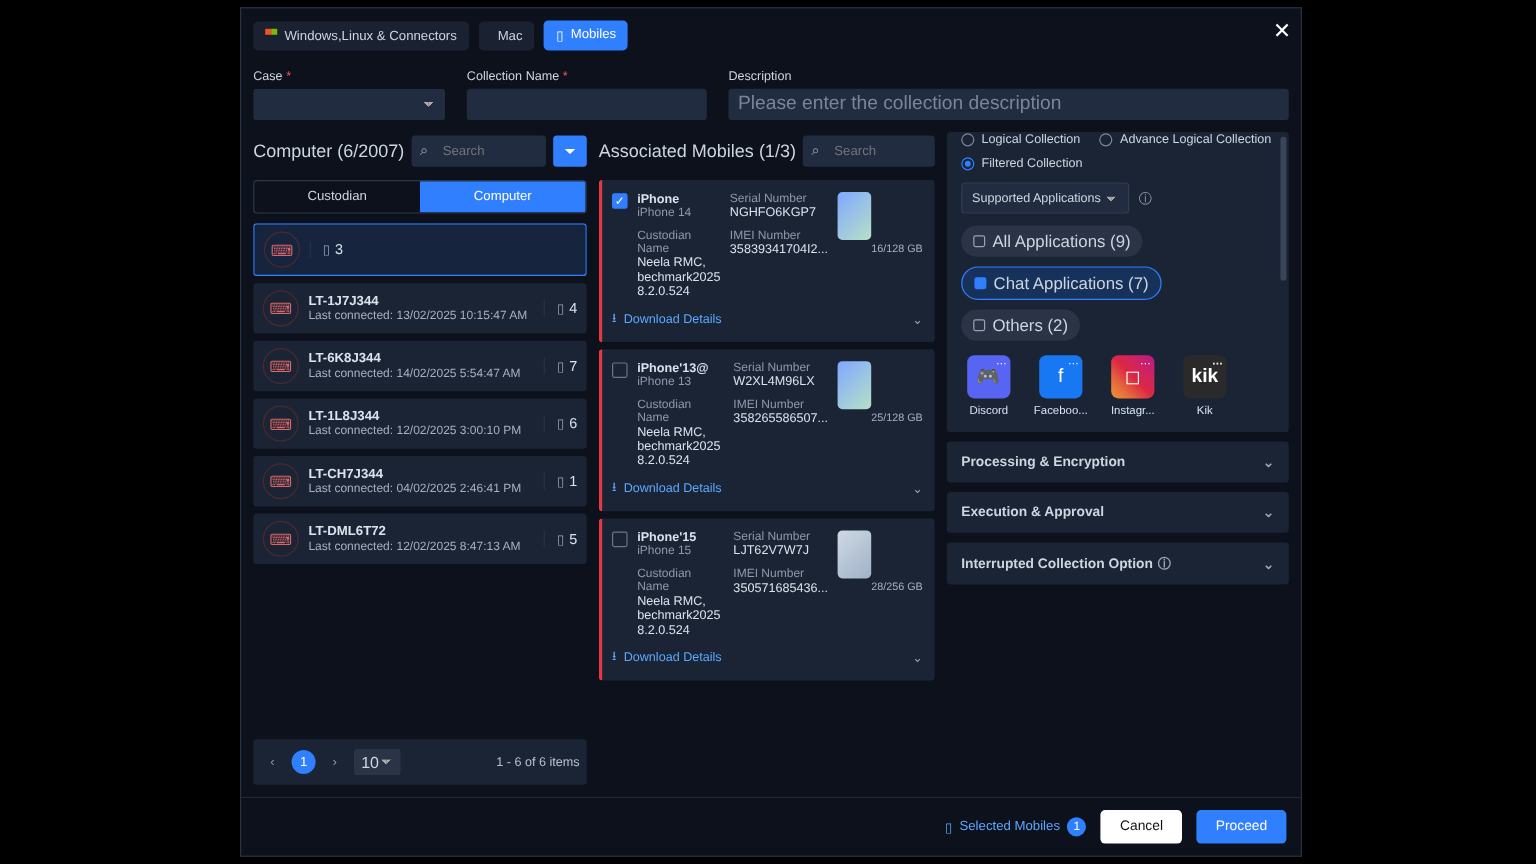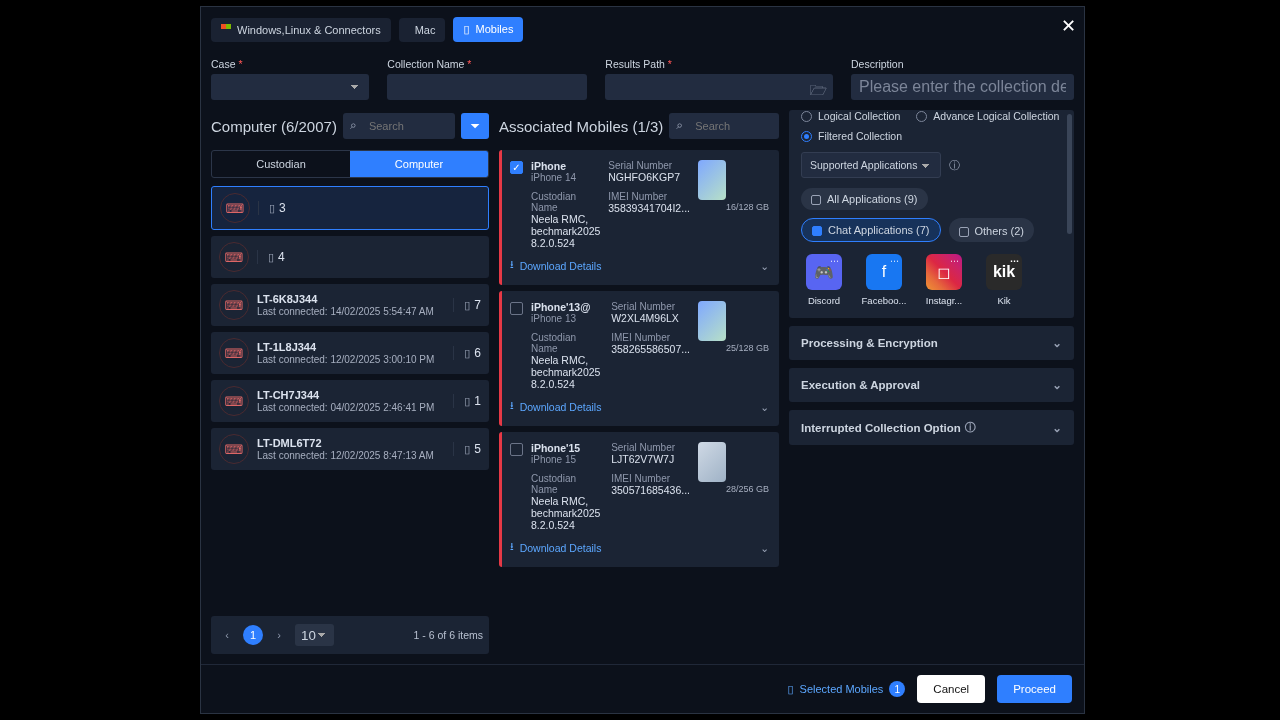--- a/index.html
+++ b/index.html
@@ -98,21 +98,21 @@
 .acc-b{padding:0 12px 12px}
 .radios{display:flex;flex-wrap:wrap;gap:8px 16px;margin-bottom:10px}
 .rad{display:flex;align-items:center;gap:6px;font-size:10.5px;cursor:pointer}
 .rad .dot{width:11px;height:11px;border-radius:50%;border:1.5px solid #7d869a;display:flex;align-items:center;justify-content:center}
 .rad.on .dot{border-color:var(--blue)}
 .rad.on .dot::after{content:"";width:5px;height:5px;border-radius:50%;background:var(--blue)}
 .sa-row{display:flex;align-items:center;gap:8px;margin-bottom:10px}
 .sa-sel{flex:0 0 138px;height:26px;background:#222c40;border:1px solid #333d52;border-radius:3px;color:var(--text);padding:0 22px 0 8px;font-size:10.5px;appearance:none;background-image:linear-gradient(45deg,transparent 50%,#aaa 50%),linear-gradient(135deg,#aaa 50%,transparent 50%);background-position:calc(100% - 14px) 11px,calc(100% - 10px) 11px;background-size:4px 4px,4px 4px;background-repeat:no-repeat}
 .info-i{color:#9aa3b6;font-size:11px}
 .chips{display:flex;flex-wrap:wrap;gap:8px;margin-bottom:12px}
-.chip{display:flex;align-items:flex-end;gap:6px;background:#2a3446;border-radius:14px;padding:5px 10px;font-size:11px;cursor:pointer}
+.chip{display:flex;align-items:center;gap:6px;background:#2a3446;border-radius:14px;padding:5px 10px;font-size:14px;cursor:pointer}
 .chip .sq{width:10px;height:10px;border:1.5px solid #9aa3b6;border-radius:2px}
 .chip.on{background:#17325a;border:1px solid var(--blue)}
 .chip.on .sq{background:var(--blue);border-color:var(--blue)}
 .apps{display:flex;gap:14px}
 .app{display:flex;flex-direction:column;align-items:center;gap:5px;width:46px}
 .app .tile{width:36px;height:36px;border-radius:6px;display:flex;align-items:center;justify-content:center;font-size:16px;position:relative;color:#fff}
 .app .dots{position:absolute;top:2px;right:3px;font-size:9px;color:#fff}
 .app .nm{font-size:9.5px;color:#dbe2ee;text-align:center;white-space:nowrap;overflow:hidden;text-overflow:ellipsis;width:100%}
 .t-discord{background:#5865f2}
 .t-fb{background:#1877f2}
@@ -156,25 +156,20 @@
 
   <div class="form-row">
     <div class="fld" style="width:160px">
       <label><span>Case</span> <span class="req">*</span></label>
       <select class="sel"></select>
     </div>
     <div class="fld" style="width:200px">
       <label><span>Collection Name</span> <span class="req">*</span></label>
       <input class="inp" style="">
     </div>
-    <div class="fld pathwrap" style="width:230px">
-      <label><span>Results Path</span> <span class="req">*</span></label>
-      <input class="inp" style="">
-      <span class="path-icon" style="top:22px">🗁</span>
-    </div>
     <div class="fld" style="flex:1">
       <label>Description</label>
       <input class="inp" placeholder="Please enter the collection description" style="">
     </div>
   </div>
 
   <div class="cols">
 
     <div class="col col1">
       <div class="colhead">
@@ -189,20 +184,24 @@
         <div>Custodian</div>
         <div class="active">Computer</div>
       </div>
       <div class="clist" id="clist">
           <div class="citem sel">
             <div class="cicon">⌨</div>
     <div class="ccount"><span class="pic">▯</span>3</div>
           </div>
           <div class="citem">
             <div class="cicon">⌨</div>
+    <div class="cinfo">
+              <div class="cname">LT-1J7J344</div>
+    <div class="cdate">Last connected: 13/02/2025 10:15:47 AM</div>
+            </div>
     <div class="ccount"><span class="pic">▯</span>4</div>
           </div>
           <div class="citem">
             <div class="cicon">⌨</div>
     <div class="cinfo">
               <div class="cname">LT-6K8J344</div>
     <div class="cdate">Last connected: 14/02/2025 5:54:47 AM</div>
             </div>
     <div class="ccount"><span class="pic">▯</span>7</div>
           </div>

